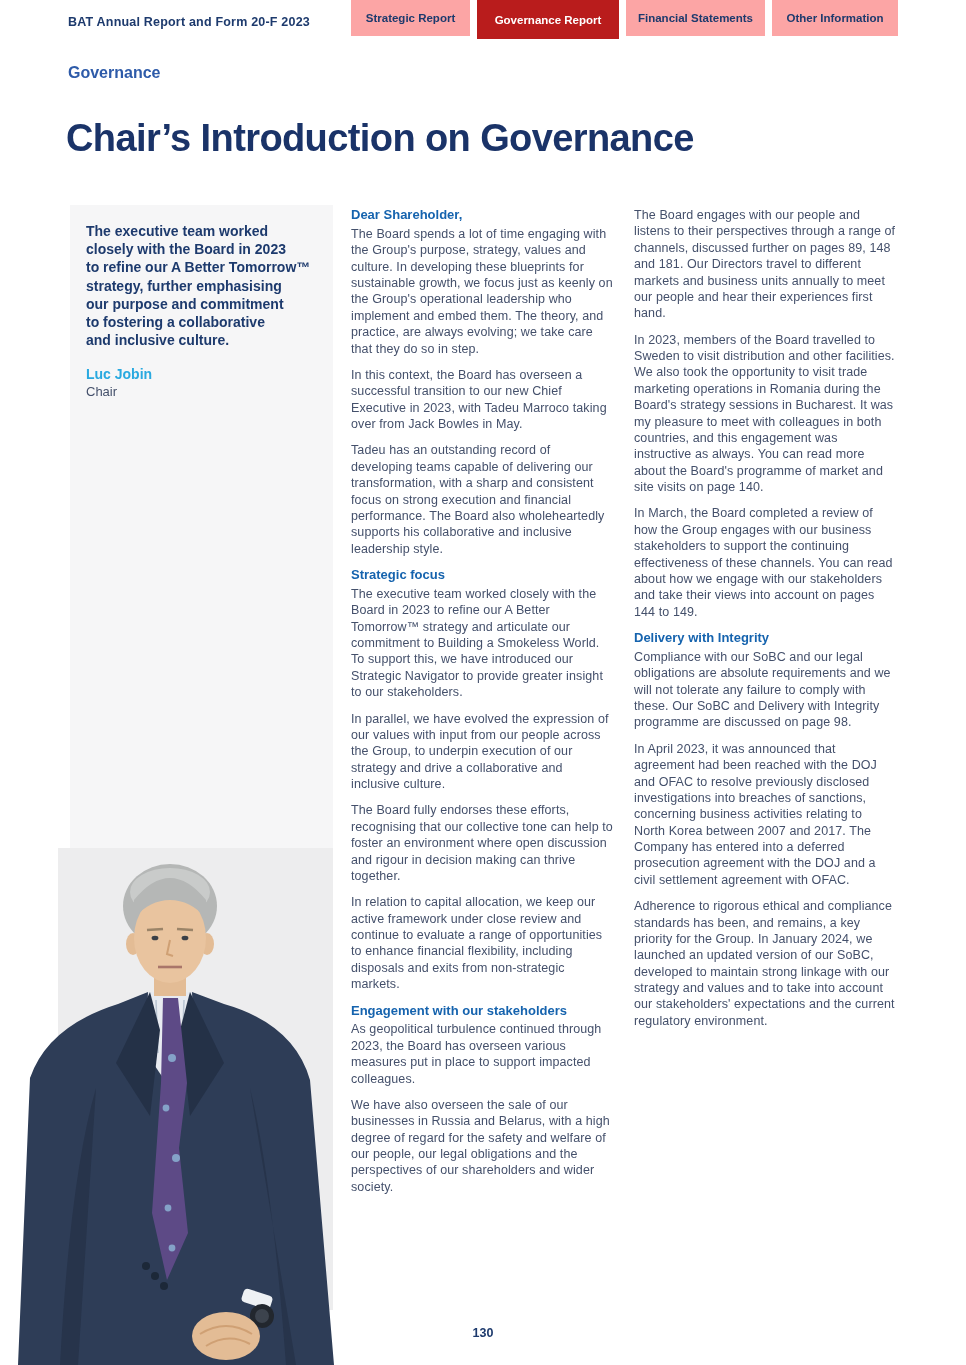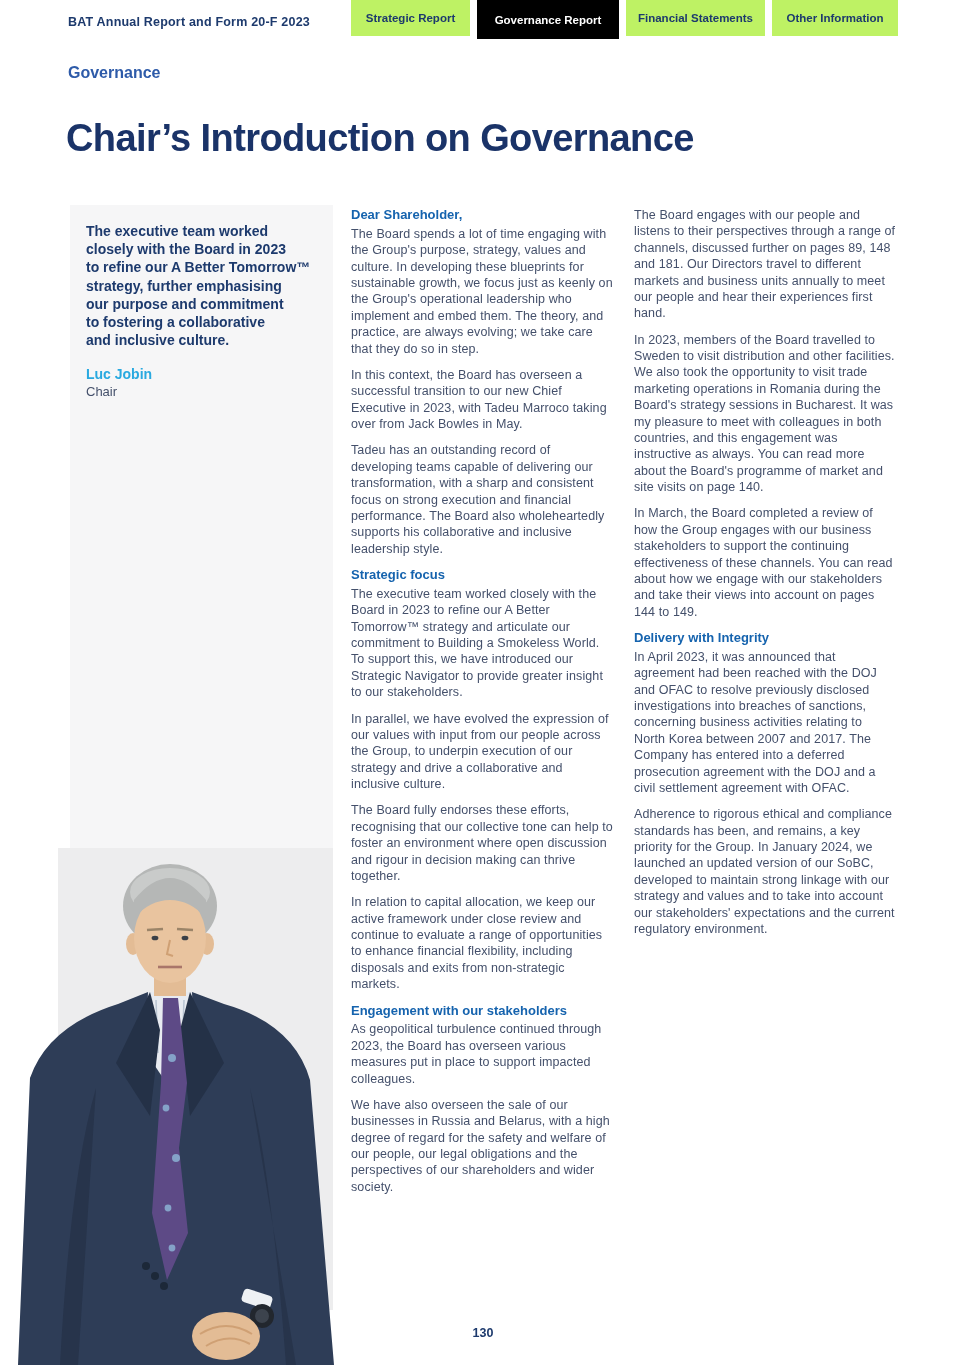--- a/index.html
+++ b/index.html
@@ -8,24 +8,24 @@
     font-family:"Liberation Sans",sans-serif;overflow:hidden;
   }
   
   .report-title{
     position:absolute;left:68px;top:15px;font-size:12.5px;font-weight:bold;
     color:#1d3a6d;letter-spacing:.2px;
   }
   .tabs{position:absolute;left:351px;top:0;display:flex;gap:7px;align-items:flex-start;}
   .tab{
     height:36px;display:flex;align-items:center;justify-content:center;
-    background:#bef264;color:#1d3a6d;font-size:11.5px;font-weight:bold;
+    background:#fca5a5;color:#1d3a6d;font-size:11.5px;font-weight:bold;
     text-align:center;box-sizing:border-box;padding:0 8px;cursor:pointer;
   }
-  .tab.active{height:39px;background:#000000;color:#ffffff;}
+  .tab.active{height:39px;background:#b91c1c;color:#ffffff;}
   .tab.w1{width:119px;} .tab.w2{width:142px;} .tab.w3{width:139px;} .tab.w4{width:126px;}
   
   .eyebrow{position:absolute;left:68px;top:64px;font-size:16px;font-weight:bold;color:#2e5ba9;}
   .main-title{
     position:absolute;left:66px;top:92px;font-size:38px;font-weight:bold;
     color:#1a3368;letter-spacing:-0.6px;
   }
   
   .left-panel{position:absolute;left:70px;top:205px;width:263px;height:1105px;background:#f6f6f7;}
   .quote{
@@ -141,19 +141,20 @@
     <h3>Engagement with our stakeholders</h3>
     <p>As geopolitical turbulence continued through 2023, the Board has overseen various measures put in place to support impacted colleagues.</p>
     <p>We have also overseen the sale of our businesses in Russia and Belarus, with a high degree of regard for the safety and welfare of our people, our legal obligations and the perspectives of our shareholders and wider society.</p>
   </section>
 
   <section class="col col-right">
     <p>The Board engages with our people and listens to their perspectives through a range of channels, discussed further on pages 89, 148 and 181. Our Directors travel to different markets and business units annually to meet our people and hear their experiences first hand.</p>
     <p>In 2023, members of the Board travelled to Sweden to visit distribution and other facilities. We also took the opportunity to visit trade marketing operations in Romania during the Board's strategy sessions in Bucharest. It was my pleasure to meet with colleagues in both countries, and this engagement was instructive as always. You can read more about the Board's programme of market and site visits on page 140.</p>
     <p>In March, the Board completed a review of how the Group engages with our business stakeholders to support the continuing effectiveness of these channels. You can read about how we engage with our stakeholders and take their views into account on pages 144 to 149.</p>
     <h3>Delivery with Integrity</h3>
+    <p>Compliance with our SoBC and our legal obligations are absolute requirements and we will not tolerate any failure to comply with these. Our SoBC and Delivery with Integrity programme are discussed on page 98.</p>
     <p>In April 2023, it was announced that agreement had been reached with the DOJ and OFAC to resolve previously disclosed investigations into breaches of sanctions, concerning business activities relating to North Korea between 2007 and 2017. The Company has entered into a deferred prosecution agreement with the DOJ and a civil settlement agreement with OFAC.</p>
     <p>Adherence to rigorous ethical and compliance standards has been, and remains, a key priority for the Group. In January 2024, we launched an updated version of our SoBC, developed to maintain strong linkage with our strategy and values and to take into account our stakeholders' expectations and the current regulatory environment.</p>
   </section>
 
   <div class="page-number">130</div>
 
 </div>
 
 </body></html>

